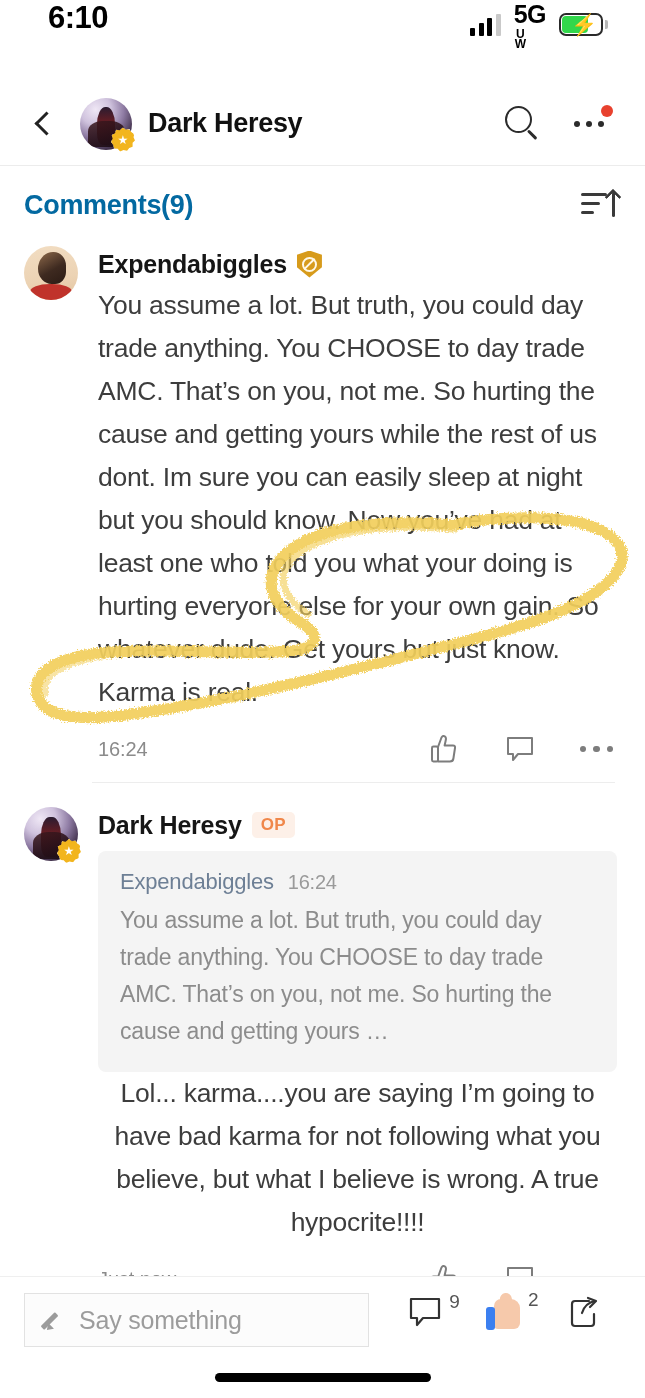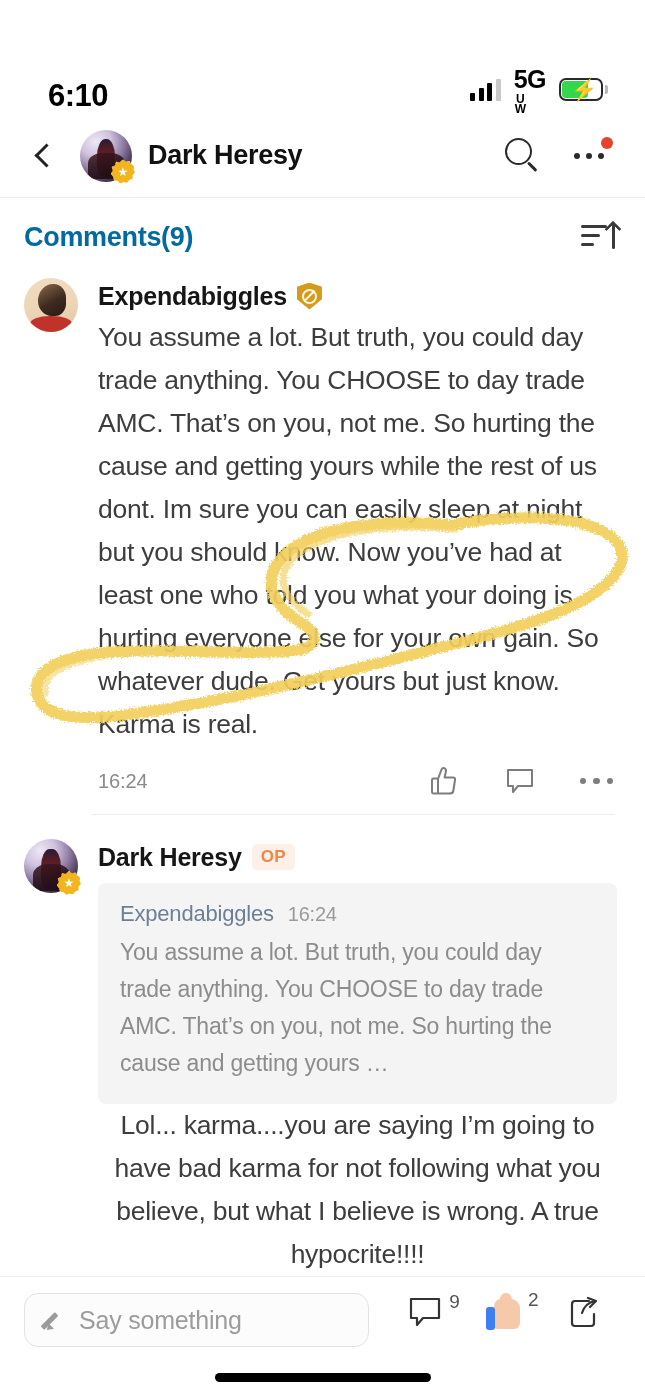--- a/index.html
+++ b/index.html
@@ -9,24 +9,23 @@
     background:#ffffff;
     color:#333333;
     overflow:hidden;
     position:relative;
   }
 
   
   .statusbar {
     height:82px;
     display:flex;
-    align-items:flex-end;
+    align-items:flex-start;
     justify-content:space-between;
     padding:0 42px 0 48px;
-    margin-top:32px;
   }
   .status-time {
     font-size:31px;
     font-weight:bold;
     letter-spacing:-0.5px;
     color:#000;
   }
   .status-right { display:flex; align-items:center; gap:13px; }
   .bars { display:flex; align-items:flex-end; gap:3.5px; height:22px; }
   .bars i { width:5px; background:#000; border-radius:1px; display:block; }
@@ -211,21 +210,21 @@
     font-size:21px; color:#9b9b9b; letter-spacing:-0.2px;
   }
 
   
   .bottombar {
     position:absolute; left:0; right:0; bottom:0; height:122px;
     background:#fff; display:flex; align-items:flex-start; padding:16px 26px 0 24px;
     border-top:1px solid #efefef;
   }
   .say-box {
-    flex:0 0 345px; height:54px; border:1px solid #e2e2e2; border-radius:14px;
+    flex:0 0 345px; height:54px; border:1px solid #e2e2e2; border-radius:0;
     background:#fcfcfc; display:flex; align-items:center; padding:0 18px; gap:12px;
   }
   .pencil { width:24px; height:24px; position:relative; flex:0 0 auto; }
   .pencil:before {
     content:""; position:absolute; left:4px; top:3px; width:5px; height:20px;
     background:#9b9b9b; transform:rotate(45deg); border-radius:1px;
   }
   .pencil:after {
     content:""; position:absolute; left:2px; bottom:1px; width:0; height:0;
     border-left:4px solid transparent; border-right:4px solid transparent;

